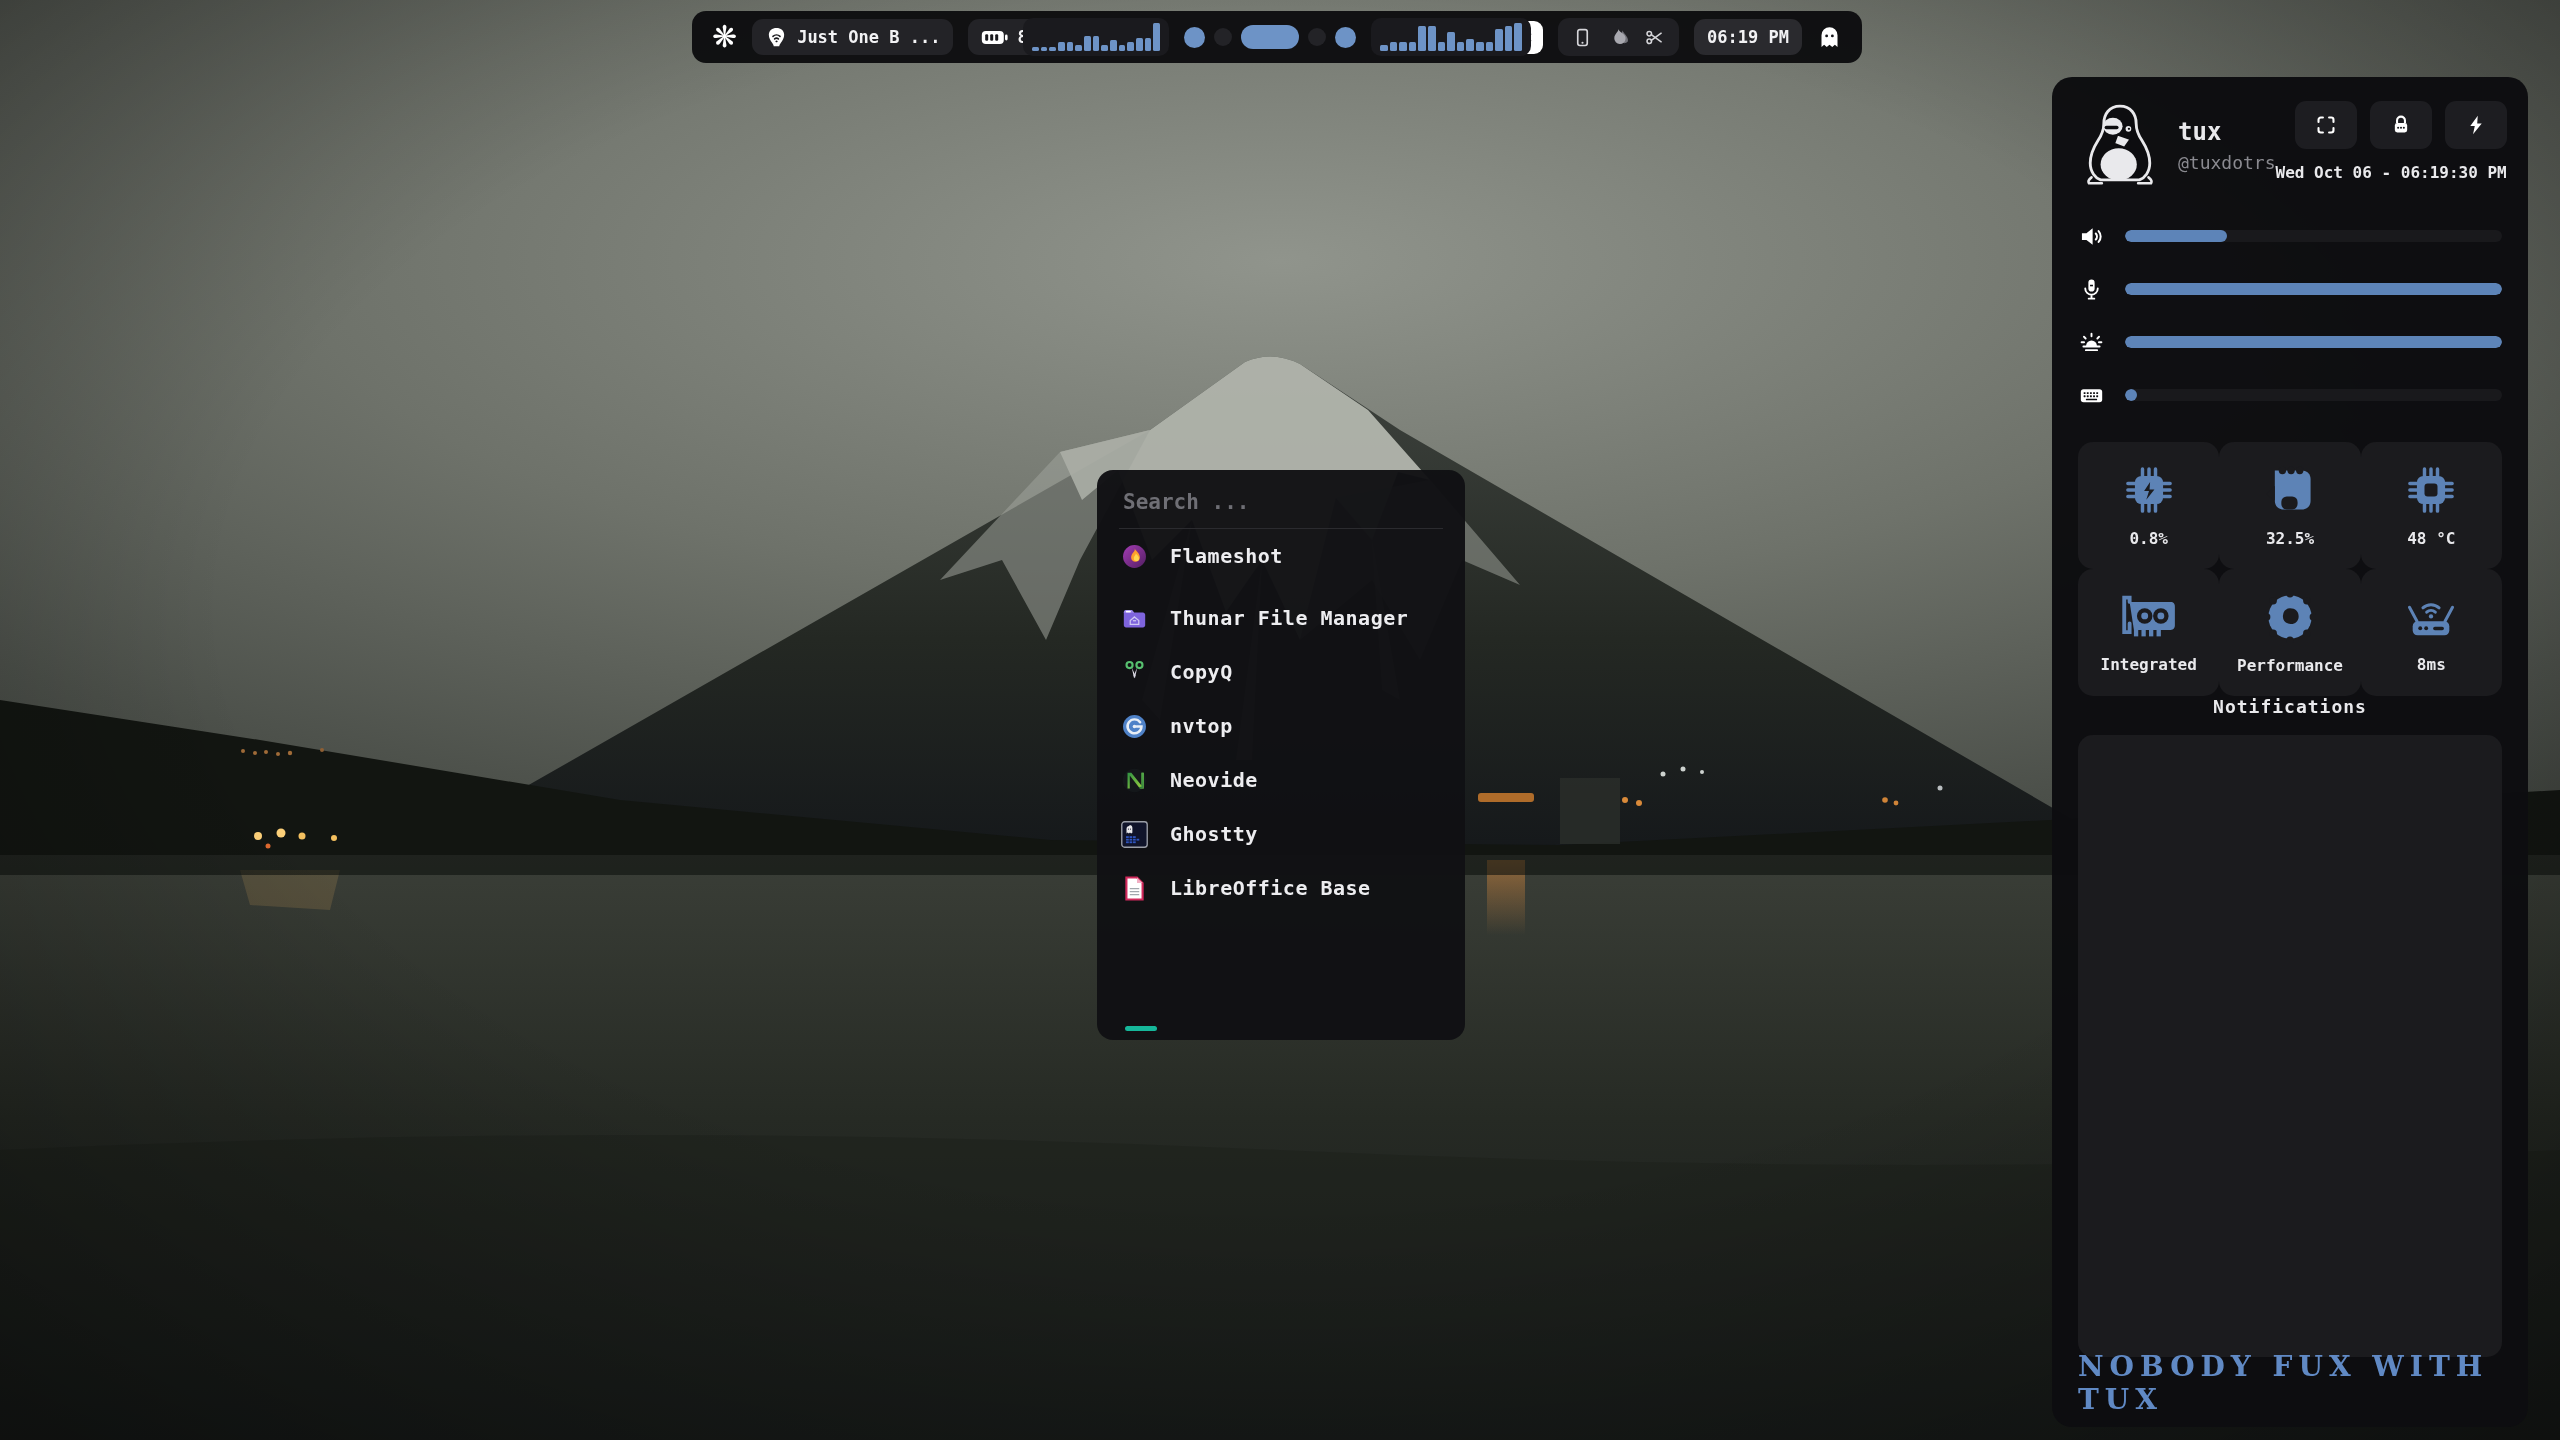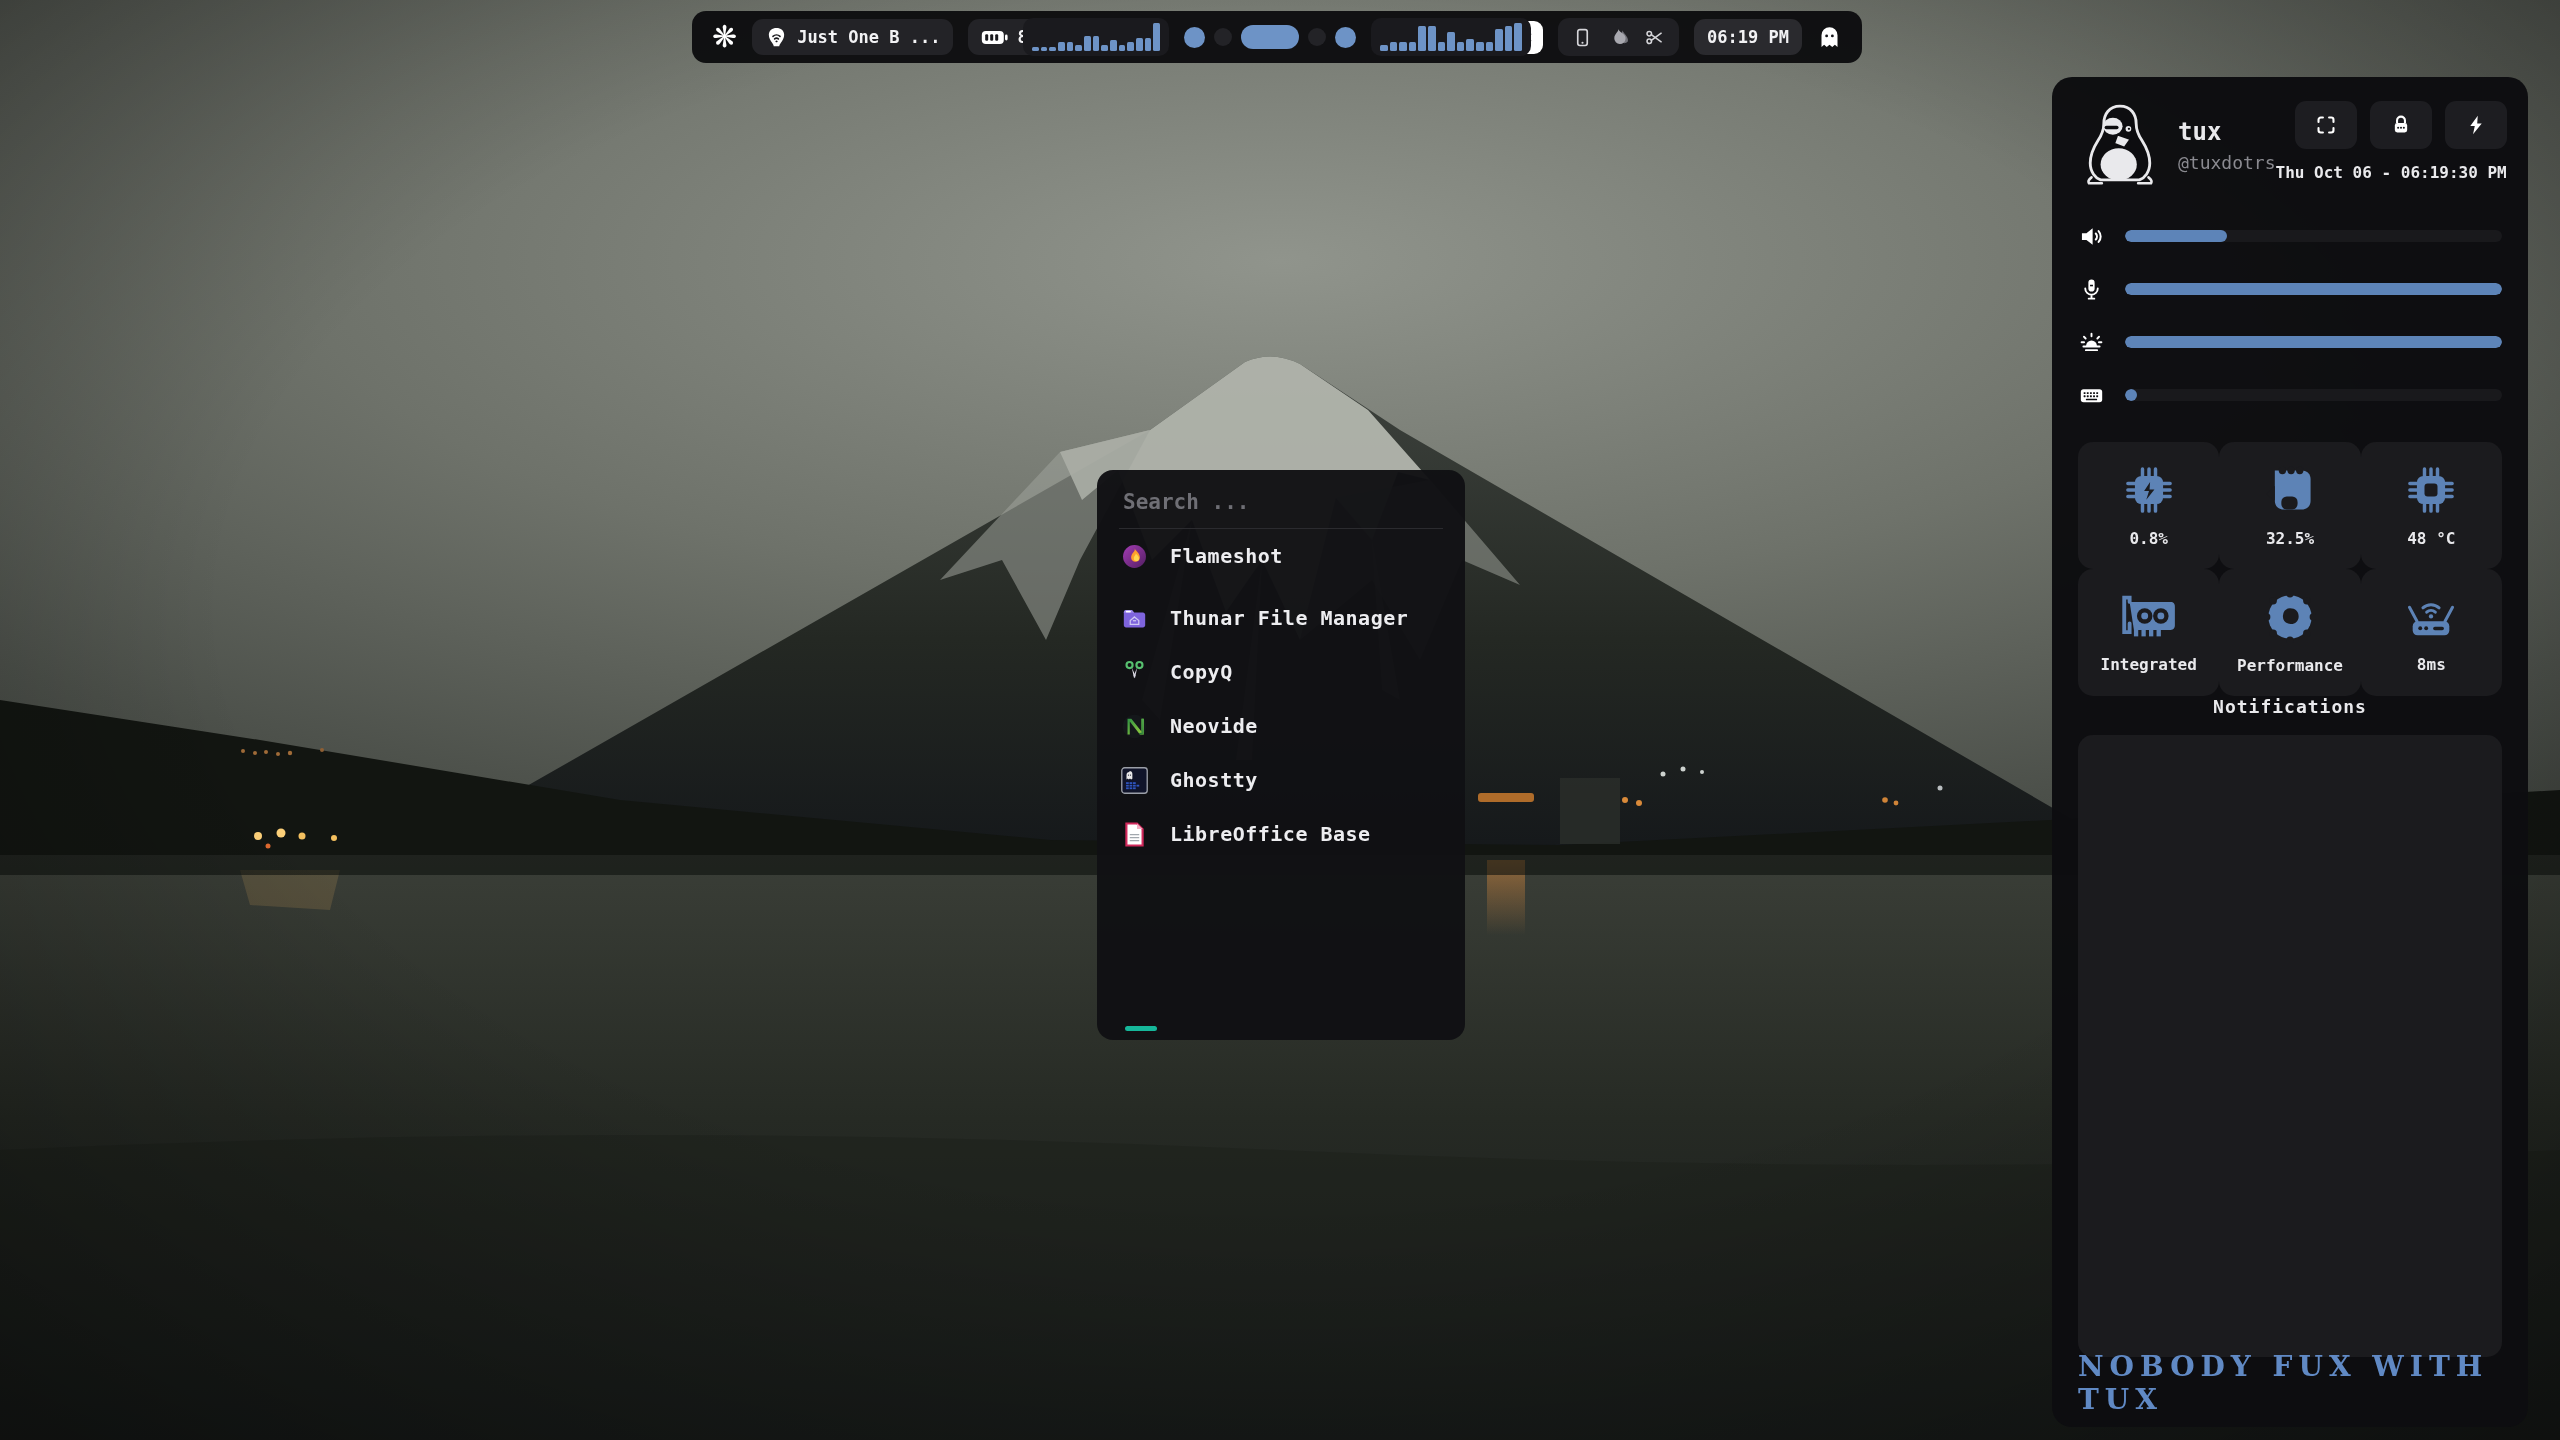--- a/index.html
+++ b/index.html
@@ -272,20 +272,28 @@
       <svg class="appicon" viewBox="0 0 24 24">
           <circle cx="7.6" cy="5.4" r="2.7" stroke="#57c06f" stroke-width="1.9" fill="none"></circle>
           <circle cx="16.4" cy="5.4" r="2.7" stroke="#57c06f" stroke-width="1.9" fill="none"></circle>
           <path d="M9.6 7.6l2 9.6 1.2-2.4z" fill="#eceaf2"></path>
           <path d="M14.4 7.6l-2 9.6-1.2-2.4z" fill="#dcd9e6"></path>
         </svg>
       <span class="label">CopyQ</span>
     </div>
     <div class="appitem">
       <svg class="appicon" viewBox="0 0 24 24">
+          <circle cx="12" cy="12" r="10.2" fill="#4f82c8"></circle>
+          <path d="M17 8.2A6.2 6.2 0 1 0 18.2 12h-4.4" stroke="#e8eef6" stroke-width="2.2" fill="none" stroke-linecap="round"></path>
+          <circle cx="12" cy="12" r="1.6" fill="#e8eef6"></circle>
+        </svg>
+      <span class="label">nvtop</span>
+    </div>
+    <div class="appitem">
+      <svg class="appicon" viewBox="0 0 24 24">
           <defs>
             <linearGradient id="nvg" x1="0" y1="0" x2="1" y2="1">
               <stop offset="0%" stop-color="#2f9243"></stop>
               <stop offset="100%" stop-color="#9ccf3e"></stop>
             </linearGradient>
             <linearGradient id="nvg2" x1="1" y1="0" x2="0" y2="1">
               <stop offset="0%" stop-color="#57b14b"></stop>
               <stop offset="100%" stop-color="#1f6e35"></stop>
             </linearGradient>
           </defs>
@@ -365,21 +373,21 @@
                 <circle cx="10" cy="12.5" r="0.95" fill="#1d1d21"></circle>
                 <circle cx="12.6" cy="12.5" r="0.95" fill="#1d1d21"></circle>
               </svg>
           </div>
           <div class="hbtn">
             <svg width="22" height="22" viewBox="0 0 20 20">
                 <path d="M11.6 1.6 4.8 11h4.1l-1.6 7.4L15.2 8.6h-4.1z" fill="#fff"></path>
               </svg>
           </div>
         </div>
-        <span class="datetime">Thu Oct 06 - 06:19:30 PM</span>
+        <span class="datetime">Wed Oct 06 - 06:19:30 PM</span>
       </div>
     </div>
 
     <div class="sliders">
       <div class="srow">
         <span class="sicon">
             <svg width="27" height="27" viewBox="0 0 24 24">
               <path d="M3.5 9v6h4l5.5 4.3V4.7L7.5 9z" fill="#fff"></path>
               <path d="M15.8 9.3a4 4 0 0 1 0 5.4 M18.3 7.2a7.2 7.2 0 0 1 0 9.6" stroke="#fff" stroke-width="1.8" fill="none" stroke-linecap="round"></path>
             </svg>

